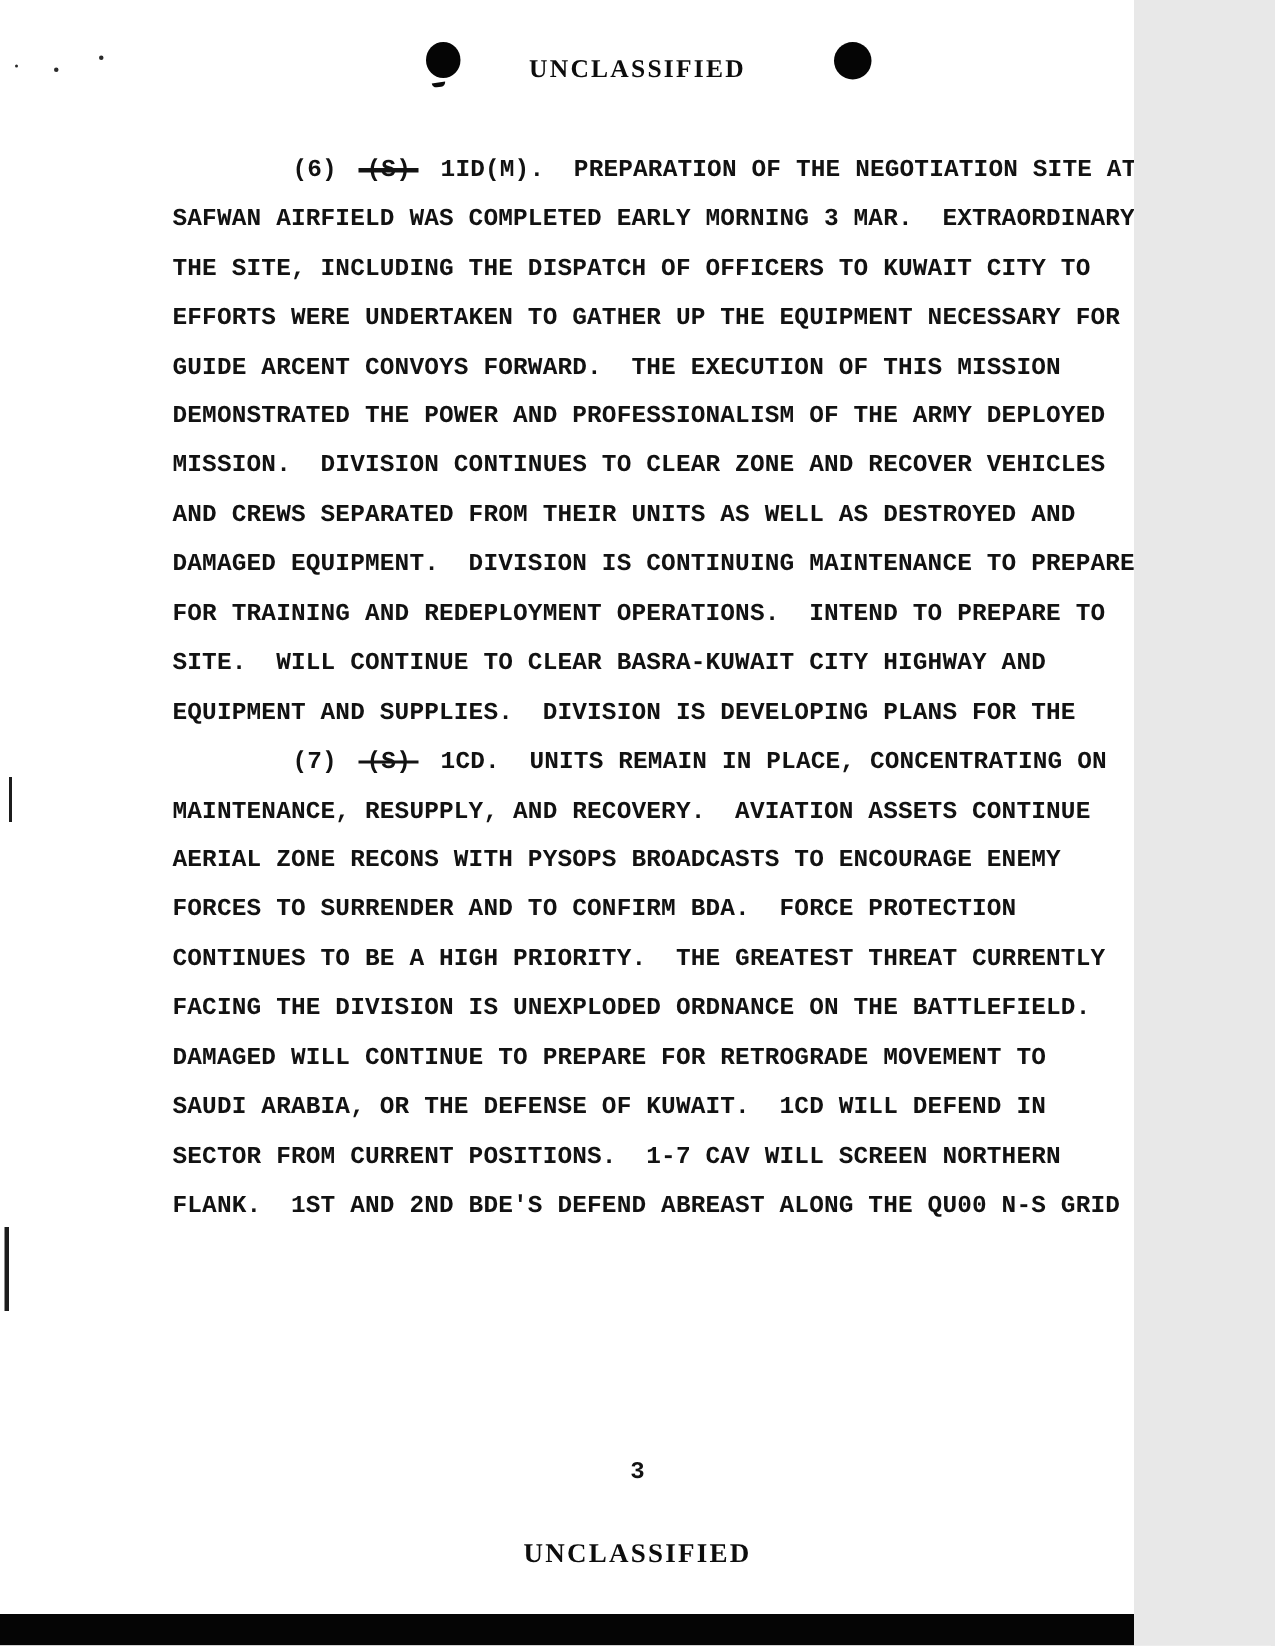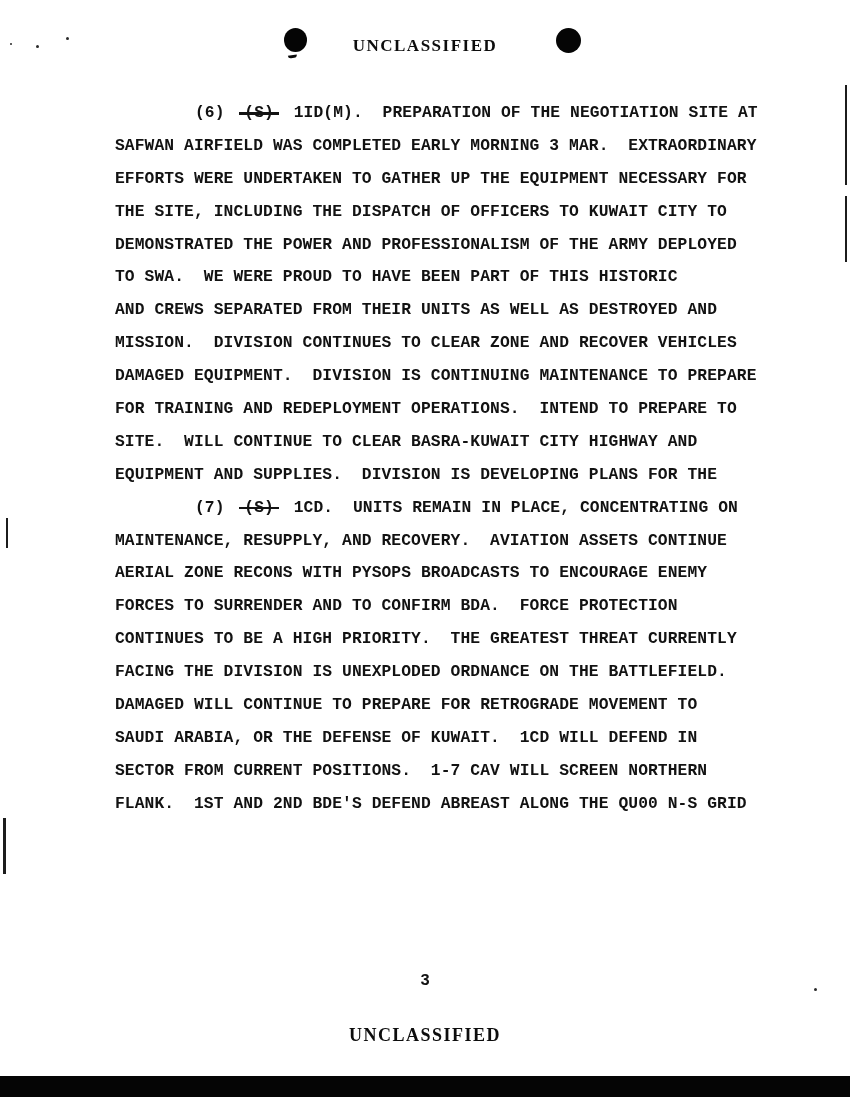--- a/index.html
+++ b/index.html
@@ -2,26 +2,27 @@
 <html><head>
 <meta charset="utf-8">
 <style>
   html, body {
     margin: 0;
     padding: 0;
     background: #e8e8e8;
   }
   .page {
     position: relative;
-    width: 850px;
+    width: 736px;
     height: 1097px;
     background: #ffffff;
     overflow: hidden;
     font-family: "Liberation Mono", "DejaVu Sans Mono", monospace;
     color: #121212;
+    padding-left: 20px;
   }
 
   
   .header-text {
     position: absolute;
     top: 36px;
     left: 0;
     width: 850px;
     text-align: center;
     font-family: "Liberation Serif", "DejaVu Serif", serif;
@@ -115,26 +116,26 @@
 <div class="page">
 
   <span class="ink-dot left"></span>
   <div class="header-text">UNCLASSIFIED</div>
   <span class="ink-dot right"></span>
   <span class="ink-dot-tail"></span>
 
   <div class="doc-body" id="doc-body">
       <div class="line first"><span>(6)  </span><span class="struck">(S)</span><span>  1ID(M).  PREPARATION OF THE NEGOTIATION SITE AT</span></div>
       <div class="line">SAFWAN AIRFIELD WAS COMPLETED EARLY MORNING 3 MAR.  EXTRAORDINARY</div>
+      <div class="line">THE SITE, INCLUDING THE DISPATCH OF OFFICERS TO KUWAIT CITY TO</div>
       <div class="line">EFFORTS WERE UNDERTAKEN TO GATHER UP THE EQUIPMENT NECESSARY FOR</div>
-      <div class="line">THE SITE, INCLUDING THE DISPATCH OF OFFICERS TO KUWAIT CITY TO</div>
+      <div class="line">GUIDE ARCENT CONVOYS FORWARD.  THE EXECUTION OF THIS MISSION</div>
       <div class="line">DEMONSTRATED THE POWER AND PROFESSIONALISM OF THE ARMY DEPLOYED</div>
-      <div class="line">TO SWA.  WE WERE PROUD TO HAVE BEEN PART OF THIS HISTORIC</div>
+      <div class="line">MISSION.  DIVISION CONTINUES TO CLEAR ZONE AND RECOVER VEHICLES</div>
       <div class="line">AND CREWS SEPARATED FROM THEIR UNITS AS WELL AS DESTROYED AND</div>
-      <div class="line">MISSION.  DIVISION CONTINUES TO CLEAR ZONE AND RECOVER VEHICLES</div>
       <div class="line">DAMAGED EQUIPMENT.  DIVISION IS CONTINUING MAINTENANCE TO PREPARE</div>
       <div class="line">FOR TRAINING AND REDEPLOYMENT OPERATIONS.  INTEND TO PREPARE TO</div>
       <div class="line">SITE.  WILL CONTINUE TO CLEAR BASRA-KUWAIT CITY HIGHWAY AND</div>
       <div class="line">EQUIPMENT AND SUPPLIES.  DIVISION IS DEVELOPING PLANS FOR THE</div>
       <div class="line first"><span>(7)  </span><span class="struck">(S)</span><span>  1CD.  UNITS REMAIN IN PLACE, CONCENTRATING ON</span></div>
       <div class="line">MAINTENANCE, RESUPPLY, AND RECOVERY.  AVIATION ASSETS CONTINUE</div>
       <div class="line">AERIAL ZONE RECONS WITH PYSOPS BROADCASTS TO ENCOURAGE ENEMY</div>
       <div class="line">FORCES TO SURRENDER AND TO CONFIRM BDA.  FORCE PROTECTION</div>
       <div class="line">CONTINUES TO BE A HIGH PRIORITY.  THE GREATEST THREAT CURRENTLY</div>
       <div class="line">FACING THE DIVISION IS UNEXPLODED ORDNANCE ON THE BATTLEFIELD.</div>

